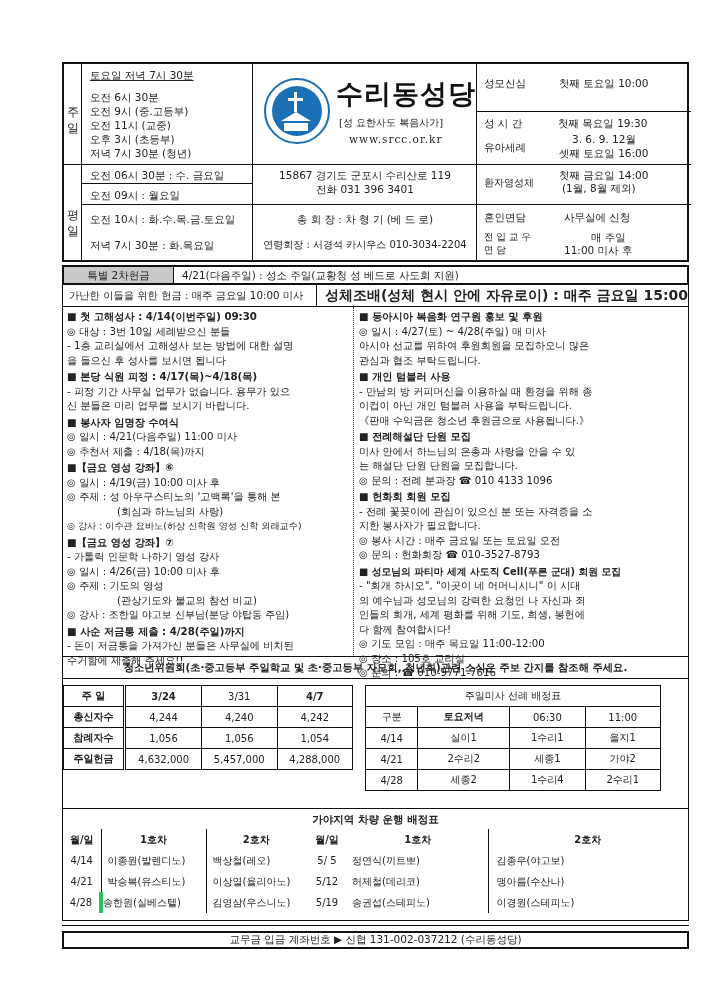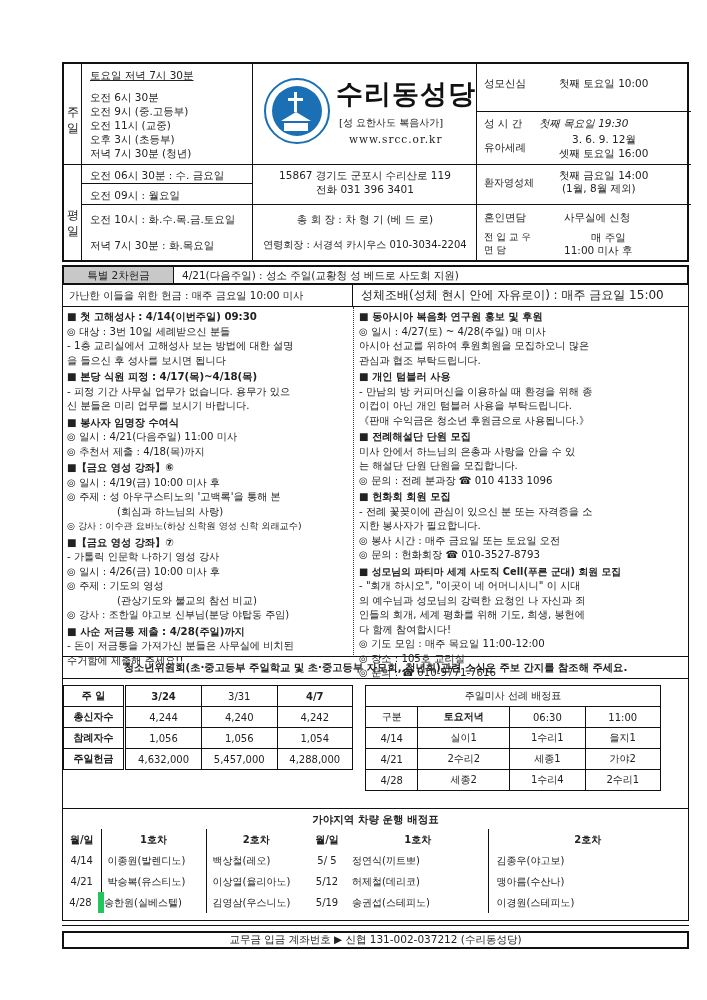--- a/index.html
+++ b/index.html
@@ -58,21 +58,21 @@
   <div class="txt" style="left:285px; top:68px; font-size:10.5px; font-family:'DejaVu Serif', serif; letter-spacing:1px;">www.srcc.or.kr</div>
 
   <div class="txt" style="left:190px; top:104px; width:222px; text-align:center;">15867 경기도 군포시 수리산로 119</div>
   <div class="txt" style="left:190px; top:118px; width:222px; text-align:center;">전화 031 396 3401</div>
   <div class="txt" style="left:190px; top:148px; width:222px; text-align:center;">총 회 장 : 차 형 기 (베 드 로)</div>
   <div class="txt" style="left:190px; top:174px; width:222px; text-align:center; font-size:10px;">연령회장 : 서경석 카시우스 010-3034-2204</div>
 
   <div class="txt" style="left:420px; top:12px;">성모신심</div>
   <div class="txt" style="left:495px; top:12px;">첫째 토요일 10:00</div>
   <div class="txt" style="left:420px; top:52px;">성  시  간</div>
-  <div class="txt" style="left:475px; top:52px;font-style:italic;">첫째 목요일 19:30</div>
+  <div class="txt" style="left:494px; top:52px;">첫째 목요일 19:30</div>
   <div class="txt" style="left:420px; top:76px;">유아세례</div>
   <div class="txt" style="left:508px; top:68px;">3. 6. 9. 12월</div>
   <div class="txt" style="left:495px; top:82px;">셋째 토요일 16:00</div>
   <div class="txt" style="left:420px; top:112px; font-size:10px;">환자영성체</div>
   <div class="txt" style="left:495px; top:104px;">첫째 금요일 14:00</div>
   <div class="txt" style="left:498px; top:117px;">(1월, 8월 제외)</div>
   <div class="txt" style="left:420px; top:146px;">혼인면담</div>
   <div class="txt" style="left:500px; top:146px;">사무실에 신청</div>
   <div class="txt" style="left:420px; top:166px; font-size:9.5px;">전 입 교 우</div>
   <div class="txt" style="left:420px; top:179px; font-size:9.5px;">면        담</div>
@@ -80,21 +80,21 @@
   <div class="txt" style="left:500px; top:179px;">11:00 미사 후</div>
 </div>
 
 <div class="abs" style="left:62px; top:265px; width:627px; height:20px; border:2px solid #111; display:flex;">
   <div style="width:110px; background:#c8c8c8; border-right:1.5px solid #111; text-align:center; line-height:16px;">특별 2차헌금</div>
   <div style="padding-left:8px; line-height:16px; white-space:nowrap;">4/21(다음주일) : 성소 주일(교황청 성 베드로 사도회 지원)</div>
 </div>
 
 <div class="abs" style="left:62px; top:285px; width:627px; height:22px; border:1.5px solid #111; border-top:none; display:flex;">
   <div style="width:290px; border-right:1.5px solid #111; padding-left:6px; line-height:20px; white-space:nowrap; font-size:10.3px;">가난한 이들을 위한 헌금 : 매주 금요일 10:00 미사</div>
-  <div style="padding-left:8px; line-height:20px; white-space:nowrap; font-size:12px;">성체조배(성체 현시 안에 자유로이) : 매주 금요일 15:00</div>
+  <div style="padding-left:8px; line-height:20px; white-space:nowrap; font-size:14px;font-weight:bold;">성체조배(성체 현시 안에 자유로이) : 매주 금요일 15:00</div>
 </div>
 
 <div class="abs" style="left:62px; top:307px; width:627px; height:350px; border:1.5px solid #111; border-top:none;">
   <div class="abs dotted" style="left:290px; top:0; height:348px;"></div>
 
   <div class="abs" style="left:4px; top:3px; width:284px;">
     <div style="margin-bottom:2px;">
       <div class="item-line sec-title">■ 첫 고해성사 : 4/14(이번주일) 09:30</div>
       <div class="item-line">◎ 대상 : 3번 10일 세례받으신 분들</div>
       <div class="item-line">- 1층 교리실에서 고해성사 보는 방법에 대한 설명</div>
@@ -259,21 +259,21 @@
     <tr>
       <td style="text-align:center;">4/21</td>
       <td style="padding-left:6px; border-left:1px solid #111;">박승복(유스티노)</td>
       <td style="padding-left:6px; border-left:1px solid #111;">이상열(율리아노)</td>
       <td style="text-align:center;margin-top:44px;">5/12</td>
       <td style="padding-left:4px;">허제철(데리코)</td>
       <td style="padding-left:8px; border-left:1px solid #111;">맹아름(수산나)</td>
     </tr>
     <tr>
       <td style="text-align:center;">4/28</td>
-      <td style="border-left:6px solid #22c55e;">송한원(실베스텔)</td>
+      <td style="border-left:4px solid #22c55e;">송한원(실베스텔)</td>
       <td style="padding-left:6px; border-left:1px solid #111;">김영삼(우스니노)</td>
       <td style="text-align:center;">5/19</td>
       <td style="padding-left:4px;">송권섭(스테피노)</td>
       <td style="padding-left:8px; border-left:1px solid #111;">이경원(스테피노)</td>
     </tr>
   </tbody>
     </table>
 </div>
 
 <div class="abs" style="left:62px; top:925px; width:627px; height:0; border-top:1.5px solid #111;"></div>

